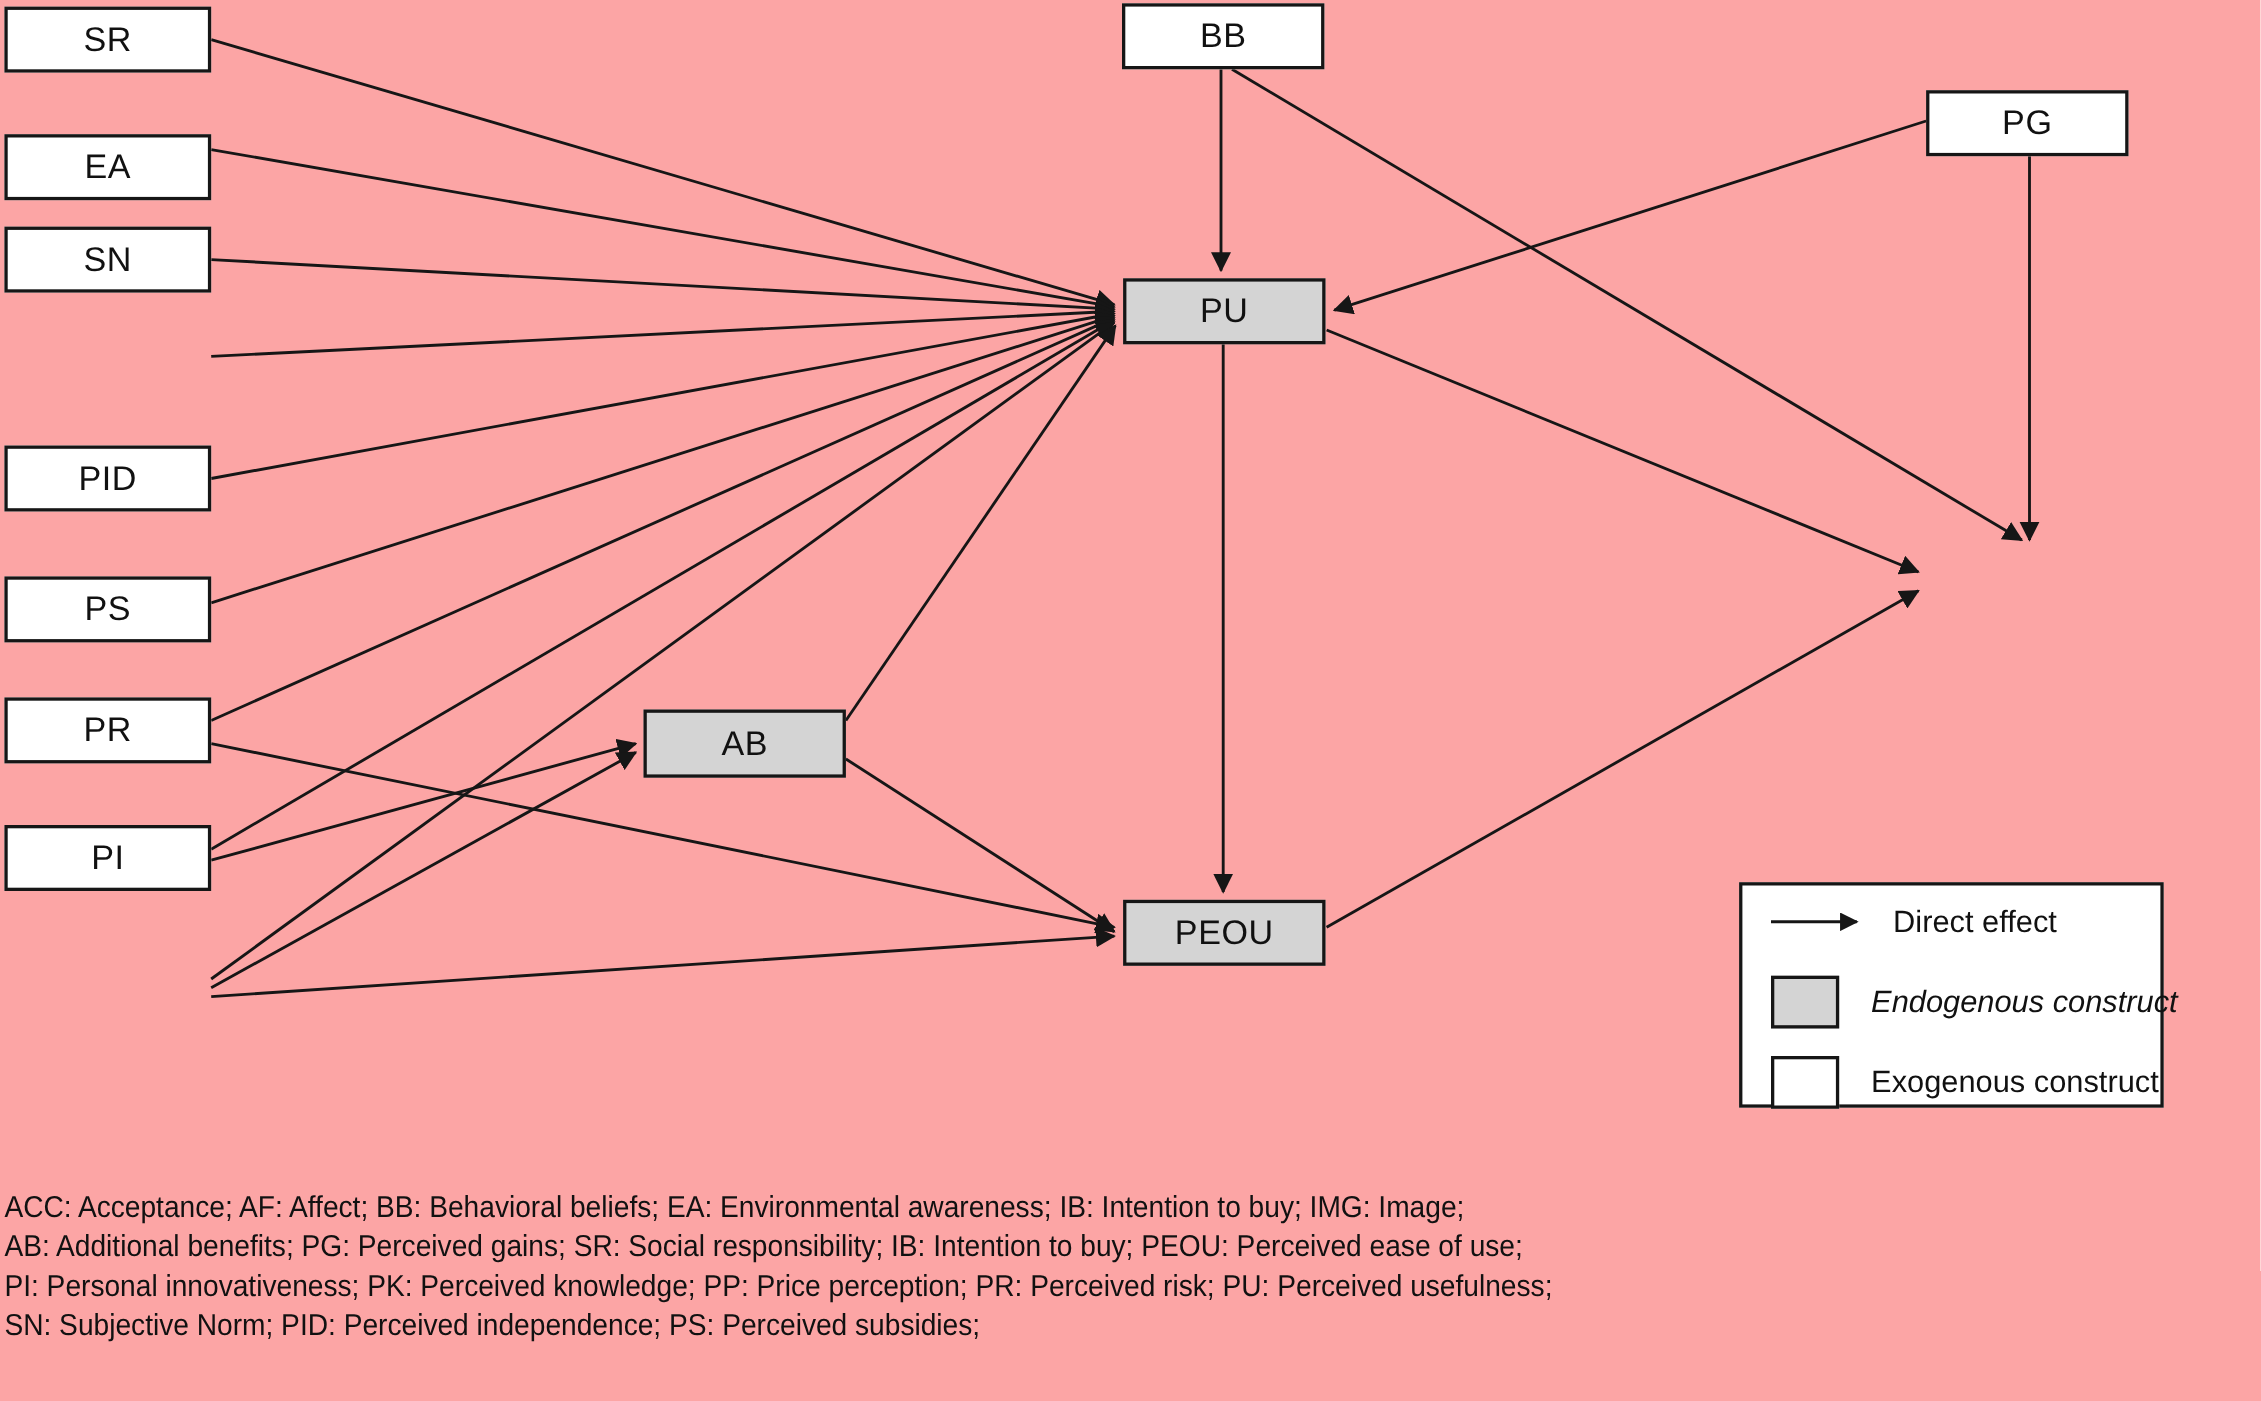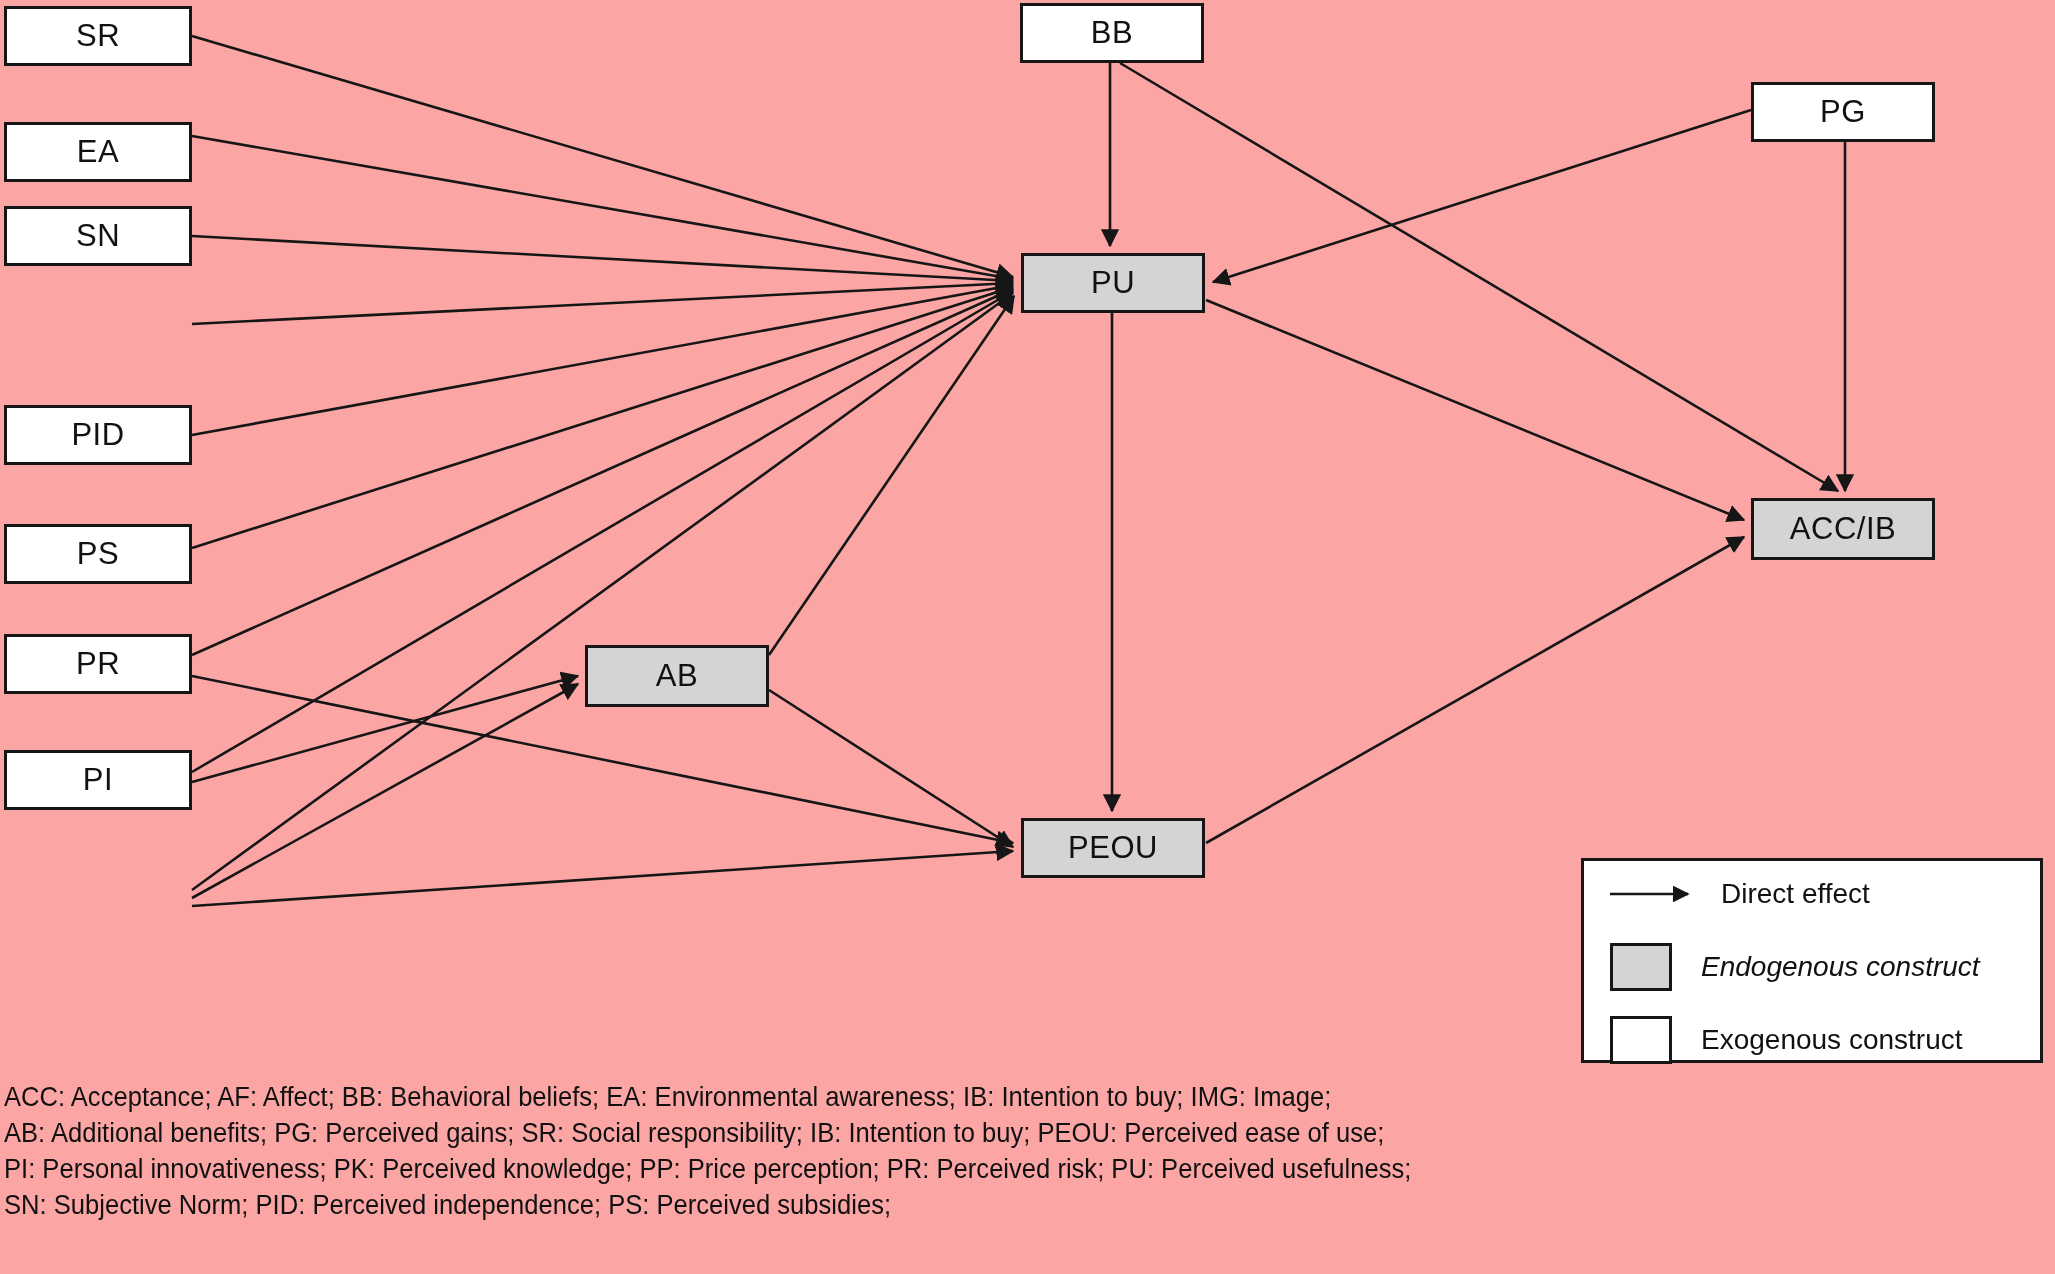--- a/index.html
+++ b/index.html
@@ -19,21 +19,21 @@
     z-index:5;
   }
   .node.endo{background:#d4d4d4;}
   .node span{pointer-events:none;}
 
   
   #edges{position:absolute;left:0;top:0;width:2055px;height:1274px;z-index:2;}
 
   
   #legend{
-    position:absolute;left:1581px;top:858px;width:462px;height:205px;
+    position:absolute;left:1581px;top:802px;width:386px;height:205px;
     box-sizing:border-box;border:3px solid #161616;background:#fff;z-index:6;
   }
   .leg-row{position:absolute;display:flex;align-items:center;}
   .leg-row .lbl{font-size:28px;color:#111;white-space:nowrap;}
   .leg-swatch{
     width:62px;height:48px;box-sizing:border-box;border:3px solid #161616;background:#fff;
   }
   .leg-swatch.gray{background:#d4d4d4;}
 
   
@@ -115,23 +115,20 @@
   <div class="node" style="left:1020px;top:3px;width:184px;height:60px;">
     <span>BB</span>
     </div>
   <div class="node" style="left:1751px;top:82px;width:184px;height:60px;">
     <span>PG</span>
     </div>
 
   <div class="node endo" style="left:1021px;top:253px;width:184px;height:60px;">
     <span>PU</span>
     </div>
-  <div class="node endo" style="left:1751px;top:498px;width:184px;height:62px;">
-    <span>ACC/IB</span>
-    </div>
   <div class="node endo" style="left:585px;top:645px;width:184px;height:62px;">
     <span>AB</span>
     </div>
   <div class="node endo" style="left:1021px;top:818px;width:184px;height:60px;">
     <span>PEOU</span>
     </div>
 
   <div id="legend">
 
     <div class="leg-row" style="left:24px;top:17px;">

